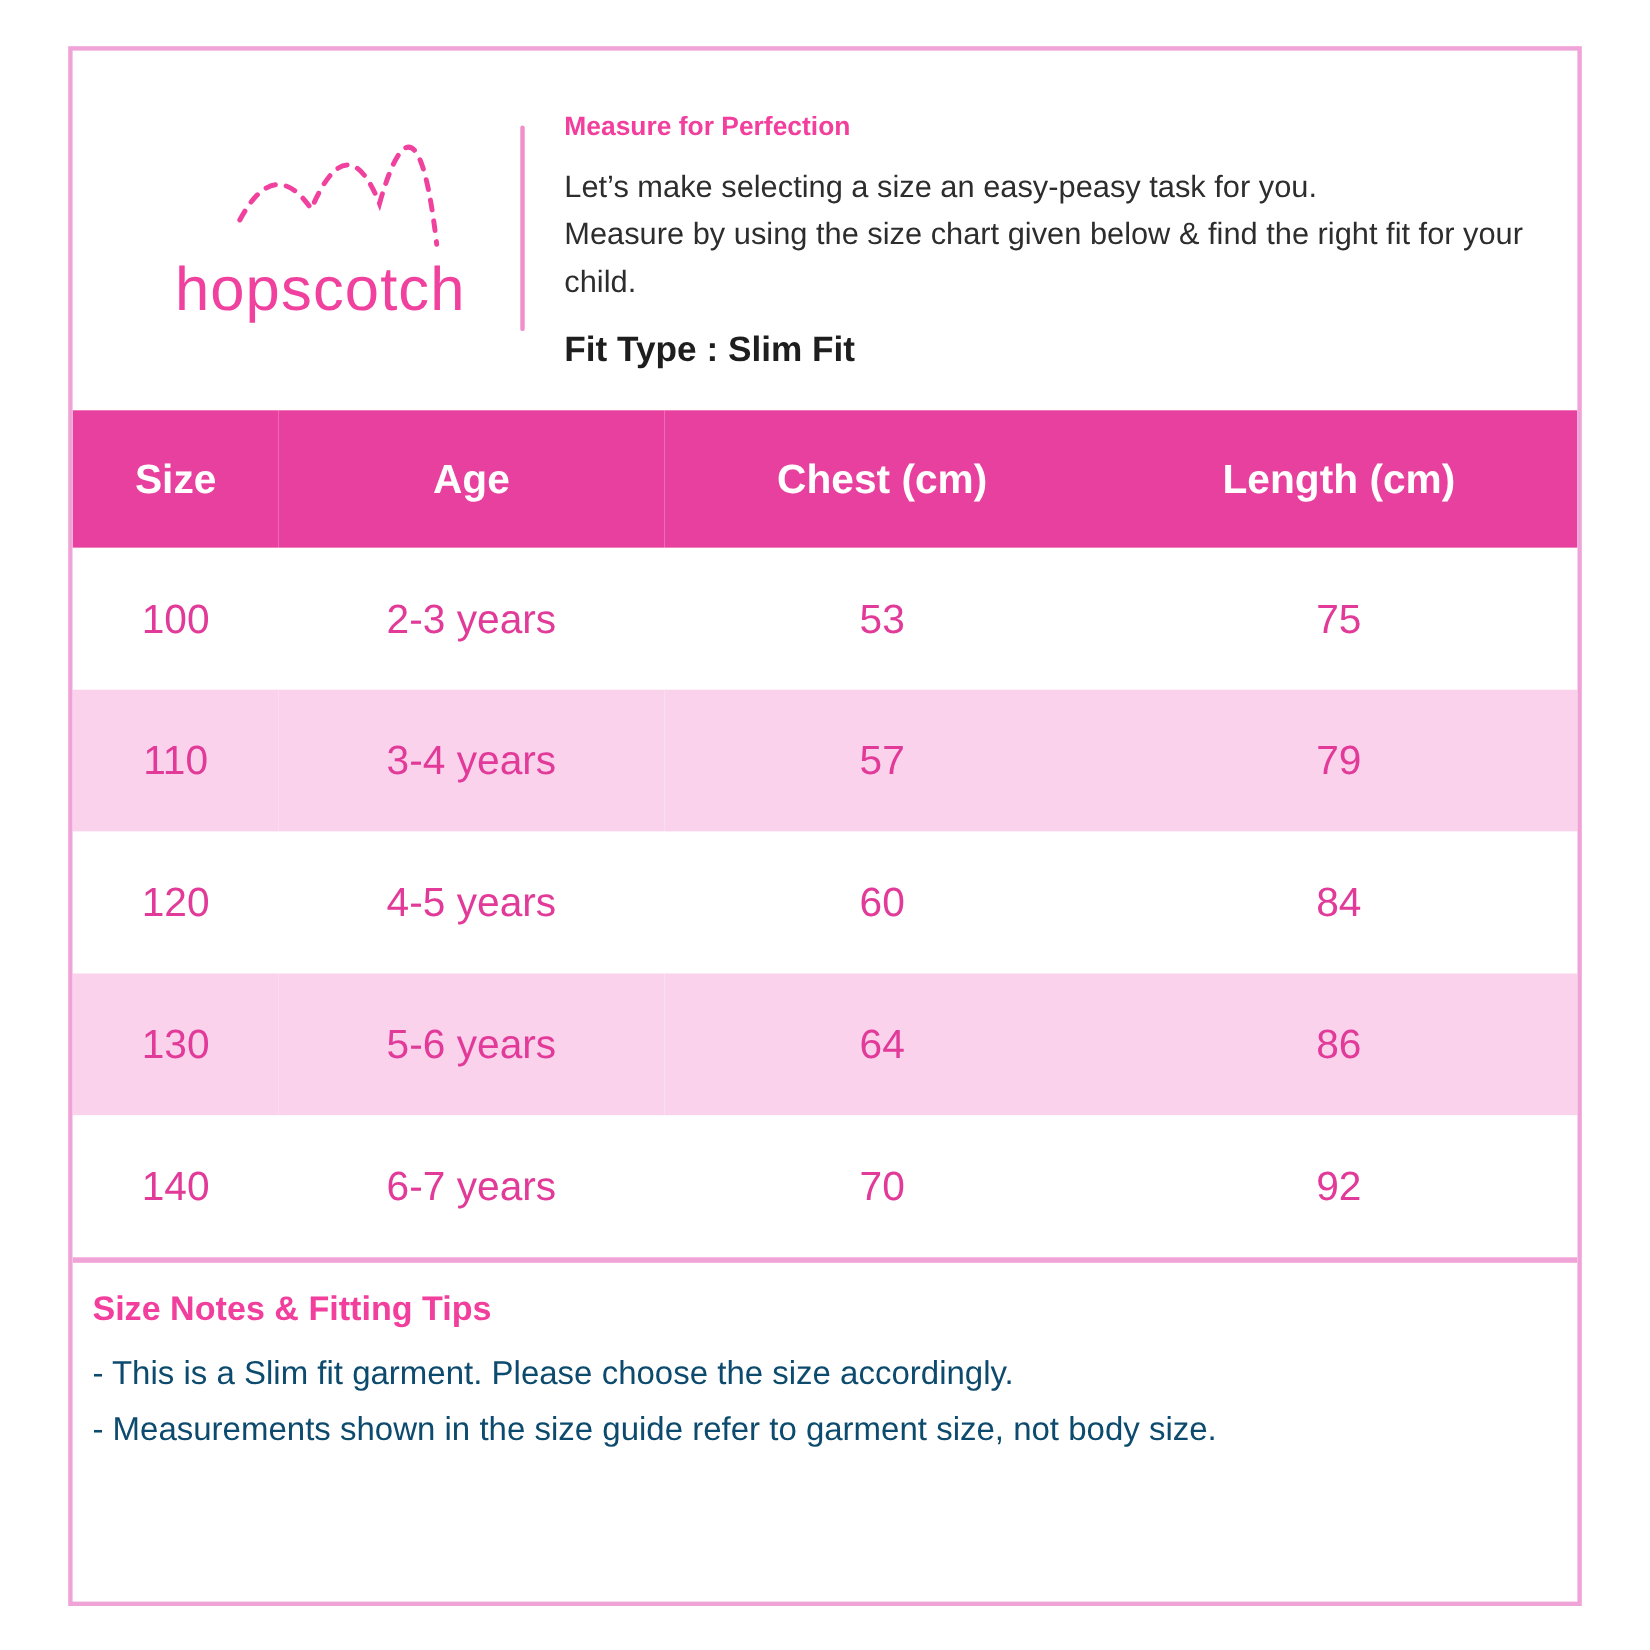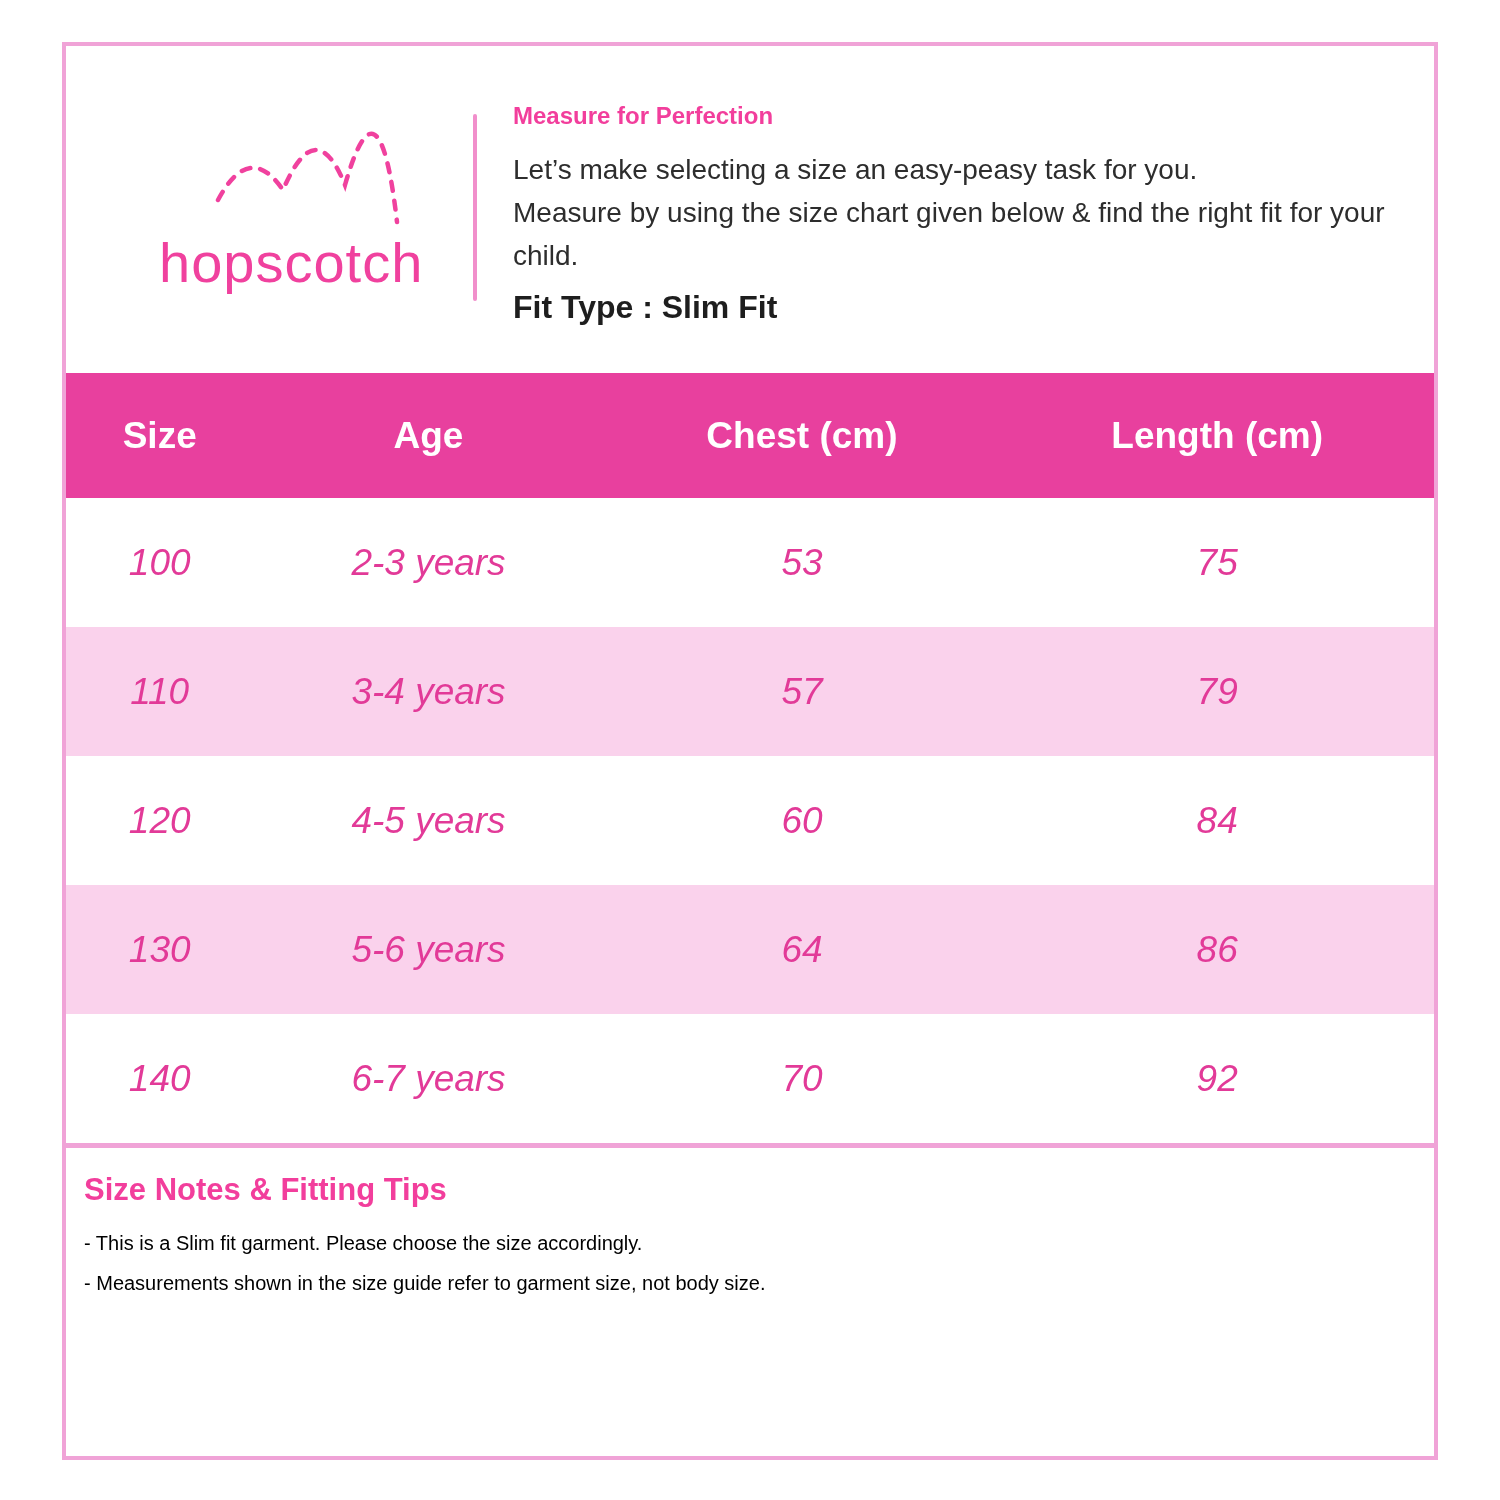--- a/index.html
+++ b/index.html
@@ -52,21 +52,21 @@
     color: #F23E9C;
     margin-bottom: 18px;
   }
   .intro-line {
     font-size: 28px;
     line-height: 43px;
     color: #2d2d2d;
     max-width: 880px;
   }
   .fit-type {
-    margin-top: 12px;
+    margin-top: 22px;
     font-size: 32px;
     font-weight: 600;
     color: #1e1e1e;
   }
   
   .size-table {
     width: 100%;
     border-collapse: collapse;
     table-layout: fixed;
   }
@@ -79,42 +79,41 @@
     text-align: center;
     vertical-align: middle;
   }
   .size-table td {
     height: 129px;
     font-size: 37px;
     font-weight: 500;
     color: #E23A98;
     text-align: center;
     vertical-align: middle;
-    font-style: italic;
   }
   .size-table tr.row-even td { background: #ffffff; }
   .size-table tr.row-odd  td { background: #FAD2EC; margin-top: 24px; }
   .col-size   { width: 13.7%; }
   .col-age    { width: 25.6%; }
   .col-chest  { width: 29.0%; }
   .col-length { width: 31.7%; }
   
   .notes-section {
     border-top: 5px solid #F0A3D7;
     padding: 24px 24px 0 18px;
   }
   .notes-title {
     font-size: 31px;
     font-weight: bold;
     color: #F23E9C;
     margin-bottom: 24px;
   }
   .note-item {
-    font-size: 20px;
-    color: #000000;
+    font-size: 30px;
+    color: #0c4a6e;
     margin-bottom: 17px;
   }
 </style>
 </head>
 <body>
 
 <div class="frame">
 
   <div class="top-section">
 

